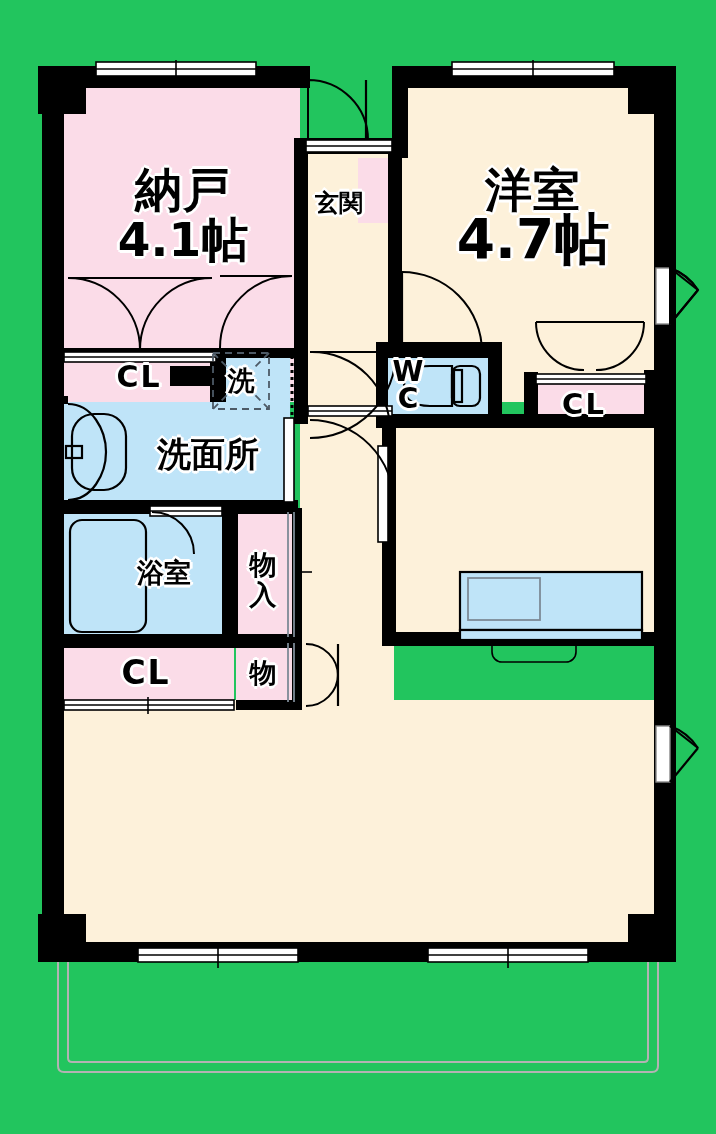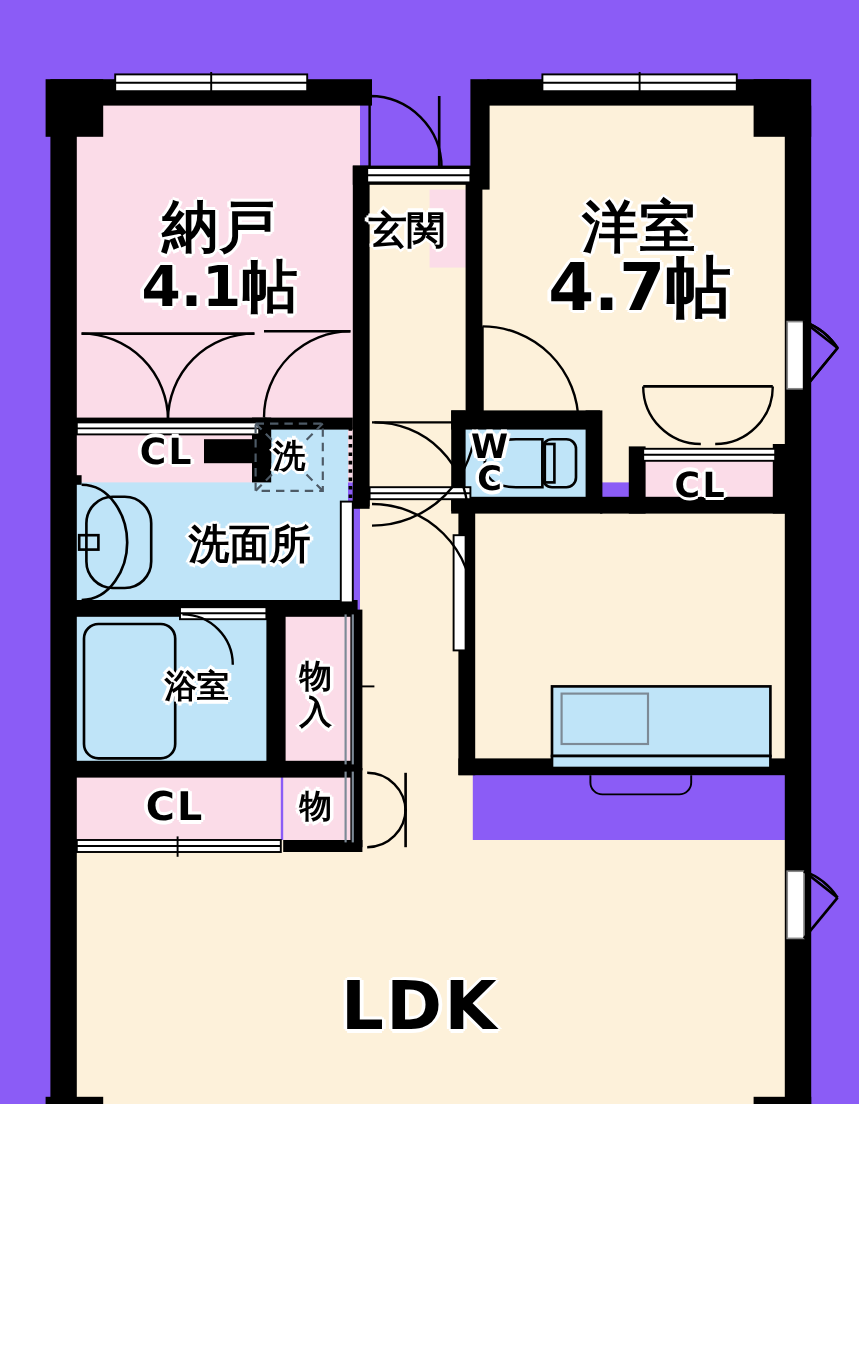--- a/index.html
+++ b/index.html
@@ -1,18 +1,18 @@
 <!DOCTYPE html>
 <html><head>
 <meta charset="utf-8">
 <title>Floor Plan</title>
 <style>
   html,body{margin:0;padding:0;background:#ffffff;}
   body{font-family:"DejaVu Sans","Liberation Sans",sans-serif;}
-  #plan{position:relative;width:716px;height:920px;background:#8b5cf6;overflow:hidden;}
+  #plan{position:relative;width:716px;height:1134px;background:#22c55e;overflow:hidden;}
   #plan svg{position:absolute;left:0;top:0;}
   .lbl{position:absolute;white-space:nowrap;font-weight:bold;color:#000;
        text-align:center;line-height:1.05;
        text-shadow:
         2px 0 0 #fff,-2px 0 0 #fff,0 2px 0 #fff,0 -2px 0 #fff,
         1.5px 1.5px 0 #fff,-1.5px 1.5px 0 #fff,1.5px -1.5px 0 #fff,-1.5px -1.5px 0 #fff,
         3px 0 0 #fff,-3px 0 0 #fff,0 3px 0 #fff,0 -3px 0 #fff;
        transform:translate(-50%,-50%);}
 </style>
 </head>
@@ -289,27 +289,26 @@
     <path class="bal" d="M68,962 L68,1058 Q68,1062 72,1062 L644,1062 Q648,1062 648,1058 L648,962"></path>
   </g>
 </svg>
 
 <div class="lbl" style="left:183px;top:190px;font-size:47px;letter-spacing:1px;">納戸</div>
 <div class="lbl" style="left:183px;top:240px;font-size:47px;letter-spacing:0px;">4.1帖</div>
 
 <div class="lbl" style="left:533px;top:190px;font-size:47px;letter-spacing:1px;">洋室</div>
 <div class="lbl" style="left:533px;top:240px;font-size:55px;letter-spacing:0px;">4.7帖</div>
 
-<div class="lbl" style="left:339px;top:192px;font-size:32px;">玄関</div>
+<div class="lbl" style="left:339px;top:204px;font-size:24px;">玄関</div>
 
 <div class="lbl" style="left:208px;top:455px;font-size:34px;">洗面所</div>
 
 <div class="lbl" style="left:164px;top:573px;font-size:27px;">浴室</div>
 
-<div class="lbl" style="left:350px;top:840px;font-size:56px;letter-spacing:2px;">LDK</div>
 
 <div class="lbl" style="left:241px;top:381px;font-size:27px;">洗</div>
 
 <div class="lbl" style="left:408px;top:386px;font-size:28px;line-height:0.95;">
   <span>W</span><br>
   <span>C</span>
 </div>
 
 <div class="lbl" style="left:263px;top:580px;font-size:27px;line-height:1.12;">
   <span>物</span><br>

